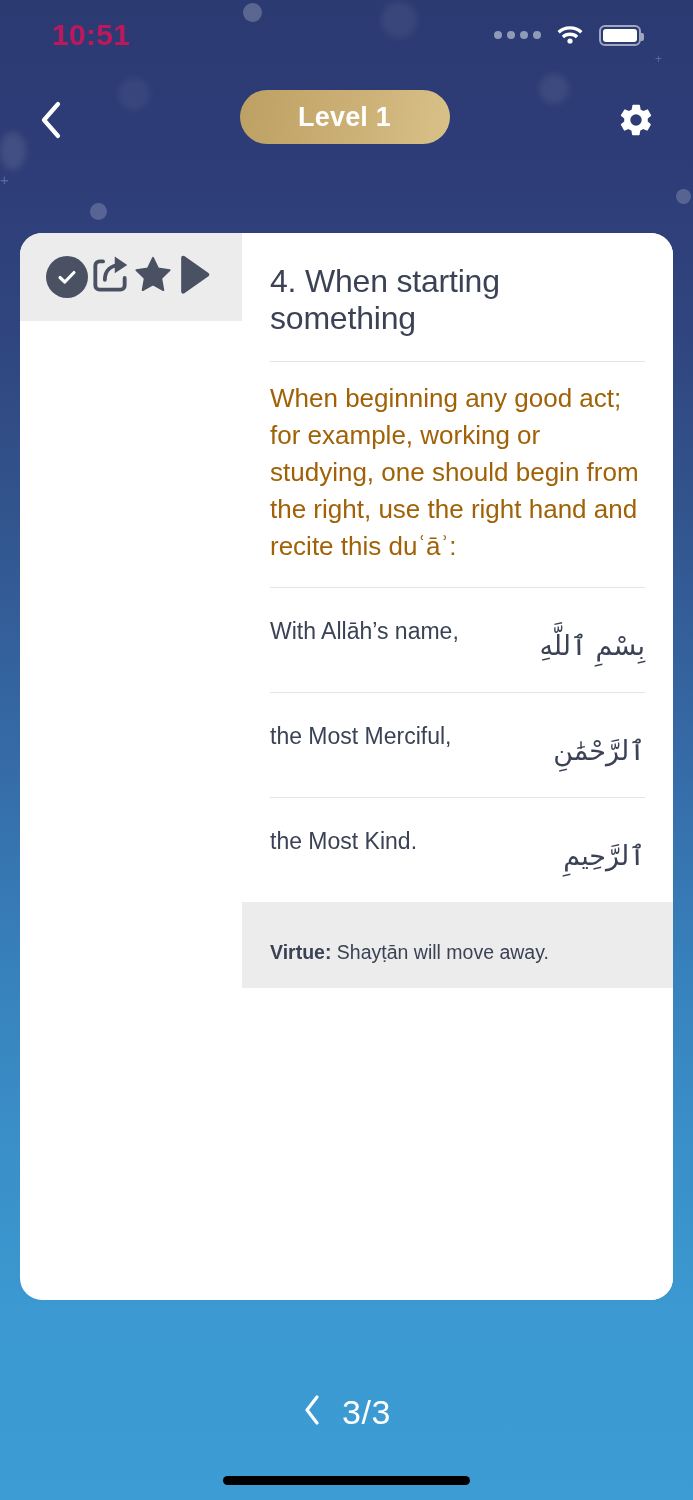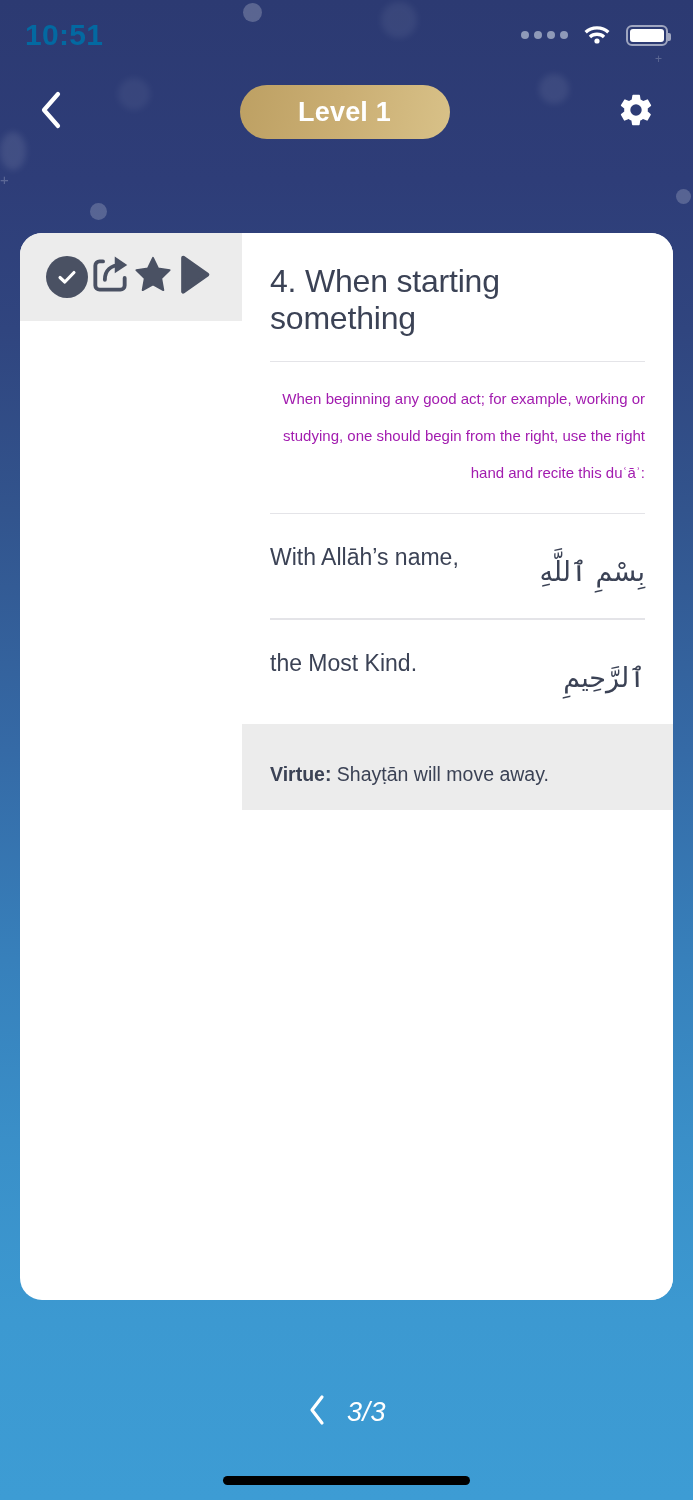--- a/index.html
+++ b/index.html
@@ -23,40 +23,40 @@
   }
 
   
   .bokeh { position:absolute; border-radius:50%; background:#ffffff; pointer-events:none; }
   .spark { position:absolute; color:#ffffff; opacity:.22; font-size:15px; line-height:1; pointer-events:none; }
 
   
   .statusbar {
     position:absolute; top:0; left:0; width:693px; height:70px;
     display:flex; align-items:center; justify-content:space-between;
-    padding:0 25px; color:#0369a1;
+    padding:0 52px; color:#be185d;
   }
   .status-time { font-size:30px; font-weight:600; letter-spacing:.3px; }
   .status-right { display:flex; align-items:center; gap:14px; }
   .sig-dots { display:flex; gap:5px; align-items:center; }
   .sig-dots i { width:8px; height:8px; border-radius:50%; background:#8f9ab8; display:block; }
   .batt {
     width:42px; height:21px; border:2px solid rgba(255,255,255,.55);
     border-radius:6px; padding:2px; position:relative;
   }
   .batt::after {
     content:""; position:absolute; right:-5px; top:6px;
     width:3px; height:8px; border-radius:0 2px 2px 0; background:rgba(255,255,255,.55);
   }
   .batt i { display:block; width:100%; height:100%; background:#fff; border-radius:3px; }
 
   
   .navbar {
     position:absolute; top:80px; left:0; width:693px; height:64px;
-    display:flex; align-items:center; justify-content:space-between;
+    display:flex; align-items:flex-end; justify-content:space-between;
     padding:0 38px;
   }
   .nav-back { width:40px; height:44px; display:flex; align-items:center; justify-content:flex-start; }
   .nav-gear { width:44px; height:44px; display:flex; align-items:center; justify-content:flex-end; }
   .level-pill {
     min-width:210px; height:54px; border-radius:27px;
     background:linear-gradient(100deg,#bda063 0%,#caae73 48%,#d8c188 100%);
     color:#fff; font-size:27px; font-weight:600;
     display:flex; align-items:center; justify-content:center;
     letter-spacing:.2px;
@@ -83,23 +83,22 @@
     display:flex; align-items:center; justify-content:center;
   }
 
   .card-body { flex:1 1 auto; display:flex; flex-direction:column; background:#fff; }
   .entry-title {
     font-size:32px; color:#3b4255; font-weight:400;
     padding:30px 28px 24px 28px; letter-spacing:-.2px;
   }
   .hr { height:1px; background:#e4e4e8; margin:0 28px; }
   .entry-desc {
-    font-size:15px; line-height:37px; color:#a21caf;
+    font-size:26px; line-height:37px; color:#a16207;
     padding:18px 28px 22px 28px;
-    text-align:right;
   }
   .row {
     display:flex; align-items:flex-start; justify-content:space-between;
     padding:24px 28px 22px 28px; gap:20px; min-height:104px;
   }
   .row-en { font-size:23px; color:#3b4255; line-height:30px; padding-top:4px; }
   .row-ar {
     font-size:27px; color:#3b4255; direction:rtl; text-align:right;
     line-height:48px; white-space:nowrap; align-self:flex-end;
     font-family:"DejaVu Sans", sans-serif;
@@ -114,21 +113,21 @@
     padding:24px 28px 0 28px; font-size:19.5px; line-height:34px; color:#6b7285;
   }
   .footnote sup { font-size:13px; vertical-align:super; }
 
   
   .pager {
     position:absolute; left:0; top:1388px; width:693px; height:48px;
     display:flex; align-items:center; justify-content:center; gap:20px;
     color:#fff;
   }
-  .pager-label { font-size:27px; font-weight:500; letter-spacing:.5px;font-style:italic; }
+  .pager-label { font-size:34px; font-weight:500; letter-spacing:.5px; }
   .home-bar {
     position:absolute; left:223px; top:1476px; width:247px; height:9px;
     background:#000; border-radius:5px;
   }
 </style>
 </head>
 <body>
 
 <div class="bokeh" style="left:243px;top:3px;width:19px;height:19px;opacity:.22;"></div>
 <div class="bokeh" style="left:381px;top:2px;width:36px;height:36px;opacity:.06;filter:blur(3px);"></div>
@@ -222,20 +221,24 @@
     <div class="hr"></div>
     <div class="entry-desc">When beginning any good act; for example, working or studying, one should begin from the right, use the right hand and recite this duʿāʾ:</div>
     <div class="hr"></div>
 
     <div class="row">
       <div class="row-en">With Allāh’s name,</div>
       <div class="row-ar">بِسْمِ ٱللَّهِ</div>
     </div>
     <div class="hr"></div>
 
+    <div class="row">
+      <div class="row-en">the Most Merciful,</div>
+      <div class="row-ar">ٱلرَّحْمَٰنِ</div>
+    </div>
     <div class="hr"></div>
 
     <div class="row">
       <div class="row-en">the Most Kind.</div>
       <div class="row-ar">ٱلرَّحِيمِ</div>
     </div>
 
     <div class="virtue">
       <b>Virtue:</b>
       <span>Shayṭān will move away.</span>

